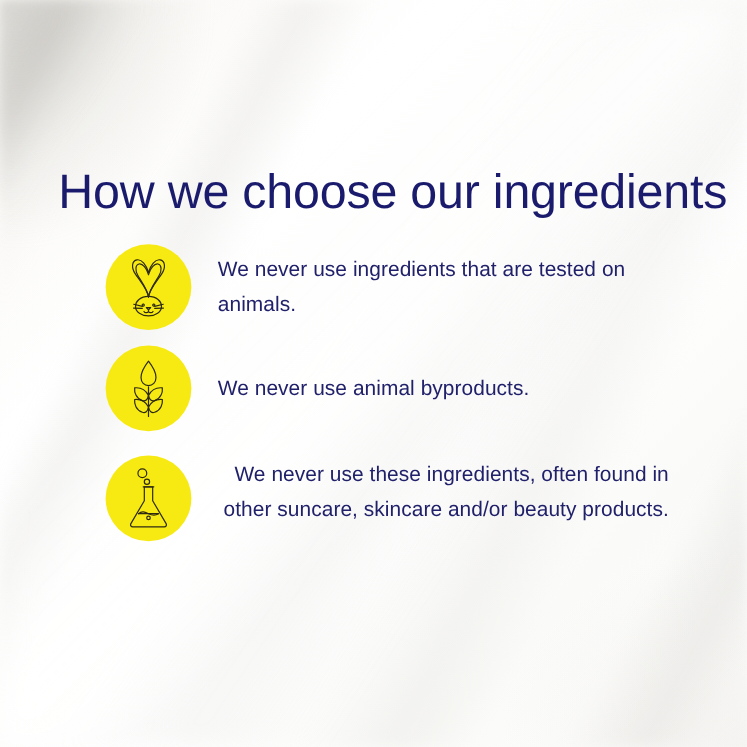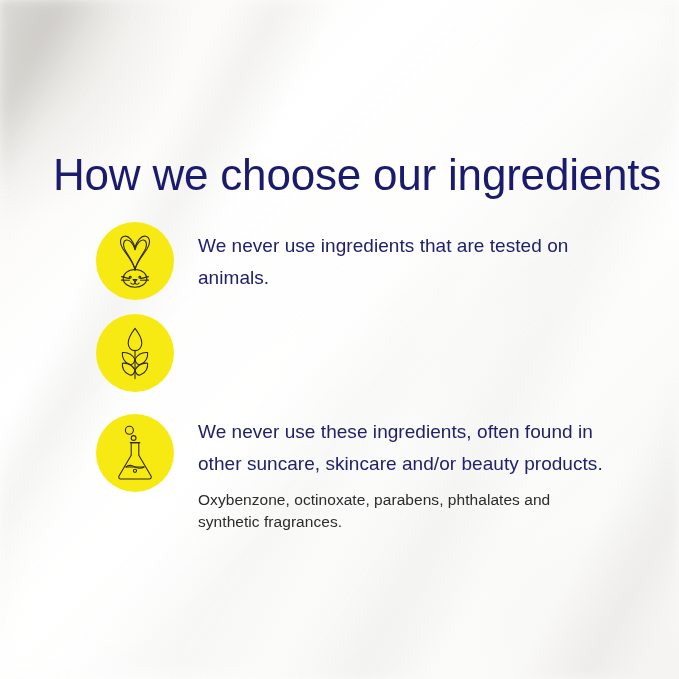--- a/index.html
+++ b/index.html
@@ -147,21 +147,21 @@
   .item-body {
     font-size: 19px;
     line-height: 32px;
     color: #21216b;
     font-weight: 400;
     letter-spacing: 0.05px;
     max-width: 400px;
   }
   .item-1 .item-body { padding-top: 6px; }
   .item-2 .item-body { padding-top: 22px; }
-  .item-3 .item-body { padding-top: 0px; max-width: 410px; }
+  .item-3 .item-body { padding-top: 0px; max-width: 410px; text-align: right; }
 
   .item-note {
     margin-top: 9px;
     font-size: 15.5px;
     line-height: 22px;
     color: #2b2b2b;
     max-width: 360px;
     letter-spacing: 0.05px;
   }
 </style>
@@ -228,20 +228,23 @@
               <path d="M21 33.4 C17.8 27.6 12.2 26.2 8.4 26.6 C8.0 30.6 9.6 36.2 15.4 38.2 C18.2 39.2 20.2 37.4 21 33.4 Z"></path>
 
               <path d="M21 33.4 C24.2 27.6 29.8 26.2 33.6 26.6 C34.0 30.6 32.4 36.2 26.6 38.2 C23.8 39.2 21.8 37.4 21 33.4 Z"></path>
 
               <path d="M21 44.0 C17.8 38.2 12.2 36.8 8.4 37.2 C8.0 41.2 9.6 46.8 15.4 48.8 C18.2 49.8 20.2 48.0 21 44.0 Z"></path>
 
               <path d="M21 44.0 C24.2 38.2 29.8 36.8 33.6 37.2 C34.0 41.2 32.4 46.8 26.6 48.8 C23.8 49.8 21.8 48.0 21 44.0 Z"></path>
             </svg>
           </span>
         </div>
+        <div class="item-text">
+          <div class="item-body">We never use animal byproducts.</div>
+        </div>
       </div>
 
       <div class="item item-3">
         <div class="badge">
           <span>
             <svg width="42" height="56" viewBox="0 0 42 56" fill="none" stroke="#2e2a12" stroke-width="1.1" stroke-linecap="round" stroke-linejoin="round">
 
               <circle cx="15.4" cy="5.2" r="4.0"></circle>
               <circle cx="19.6" cy="13.0" r="2.4"></circle>
 
@@ -251,19 +254,18 @@
 
               <path d="M12.0 42.0 H30.0"></path>
               <path d="M12.0 42.0 C15.0 39.0 18.0 40.6 21 42.0 C24.0 43.4 27.0 44.0 30.0 42.0"></path>
 
               <circle cx="21" cy="45.8" r="1.6"></circle>
             </svg>
           </span>
         </div>
         <div class="item-text">
           <div class="item-body">We never use these ingredients, often found in other suncare, skincare and/or beauty products.</div>
-          <div class="item-note">Oxybenzone, octinoxate, parabens, phthalates and synthetic fragrances.</div>
         </div>
       </div>
 
     </div>
   </div>
 </div>
 
 </body></html>

